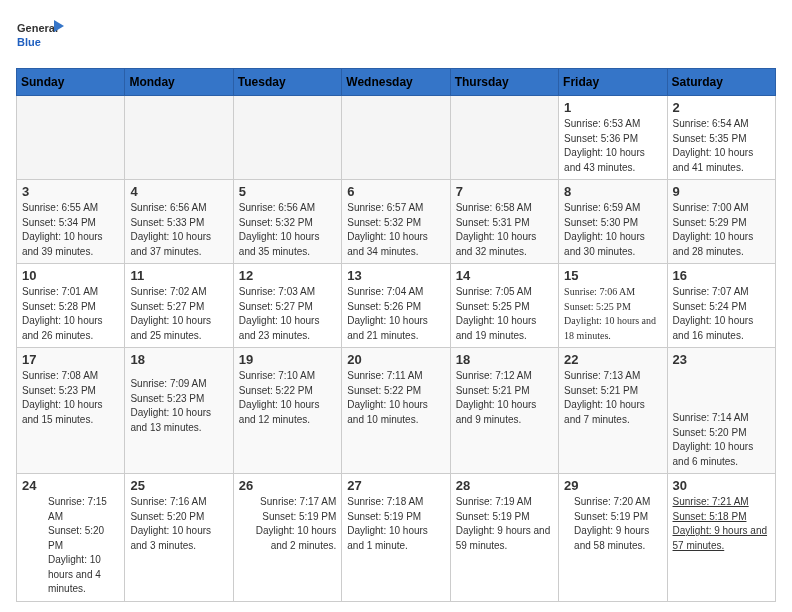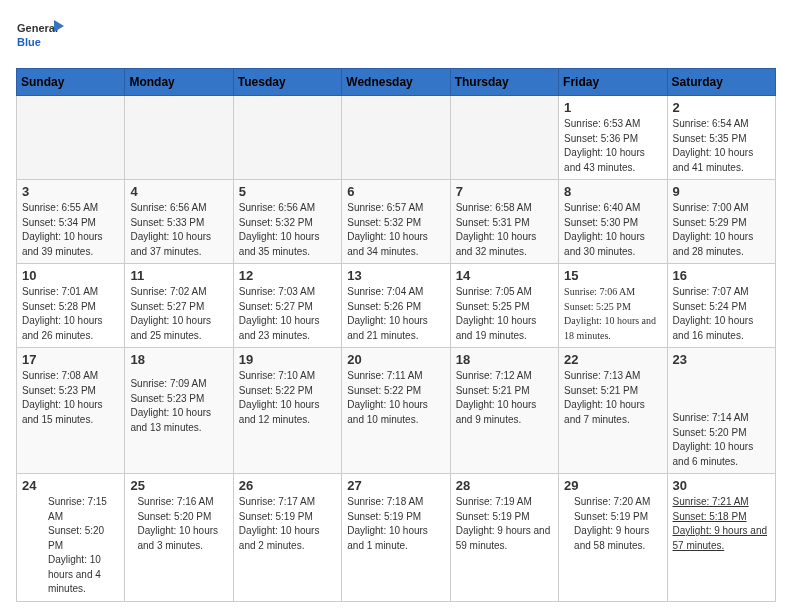--- a/index.html
+++ b/index.html
@@ -153,21 +153,21 @@
 Daylight: 10 hours and 34 minutes.</div>
         </td>
         <td>
           <div class="day-number">7</div>
           <div class="day-info" style="white-space: pre-line;">Sunrise: 6:58 AM
 Sunset: 5:31 PM
 Daylight: 10 hours and 32 minutes.</div>
         </td>
         <td>
           <div class="day-number">8</div>
-          <div class="day-info" style="white-space: pre-line;">Sunrise: 6:40 AM
+          <div class="day-info" style="white-space: pre-line;">Sunrise: 6:59 AM
 Sunset: 5:30 PM
 Daylight: 10 hours and 30 minutes.</div>
         </td>
         <td>
           <div class="day-number">9</div>
           <div class="day-info" style="white-space: pre-line;">Sunrise: 7:00 AM
 Sunset: 5:29 PM
 Daylight: 10 hours and 28 minutes.</div>
         </td>
       </tr>
@@ -261,27 +261,27 @@
       </tr>
       <tr>
         <td>
           <div class="day-number">24</div>
           <div class="day-info" style="white-space: pre-line; margin-left: 26px;">Sunrise: 7:15 AM
 Sunset: 5:20 PM
 Daylight: 10 hours and 4 minutes.</div>
         </td>
         <td>
           <div class="day-number">25</div>
-          <div class="day-info" style="white-space: pre-line; margin-left: 7px;">Sunrise: 7:16 AM
+          <div class="day-info" style="white-space: pre-line;">Sunrise: 7:16 AM
 Sunset: 5:20 PM
 Daylight: 10 hours and 3 minutes.</div>
         </td>
         <td>
           <div class="day-number">26</div>
-          <div class="day-info" style="white-space: pre-line;">Sunrise: 7:17 AM
+          <div class="day-info" style="white-space: pre-line; text-align: right;">Sunrise: 7:17 AM
 Sunset: 5:19 PM
 Daylight: 10 hours and 2 minutes.</div>
         </td>
         <td>
           <div class="day-number">27</div>
           <div class="day-info" style="white-space: pre-line;">Sunrise: 7:18 AM
 Sunset: 5:19 PM
 Daylight: 10 hours and 1 minute.</div>
         </td>
         <td>

